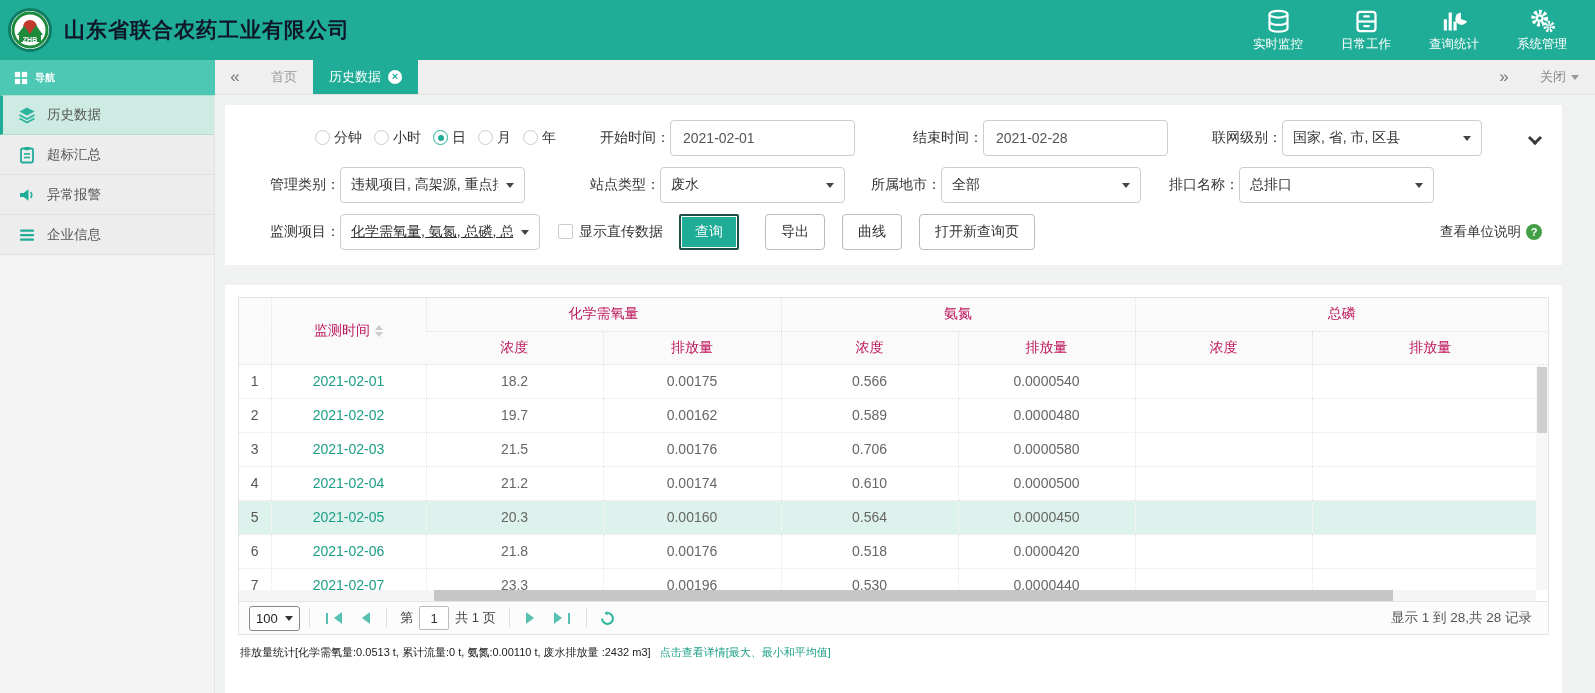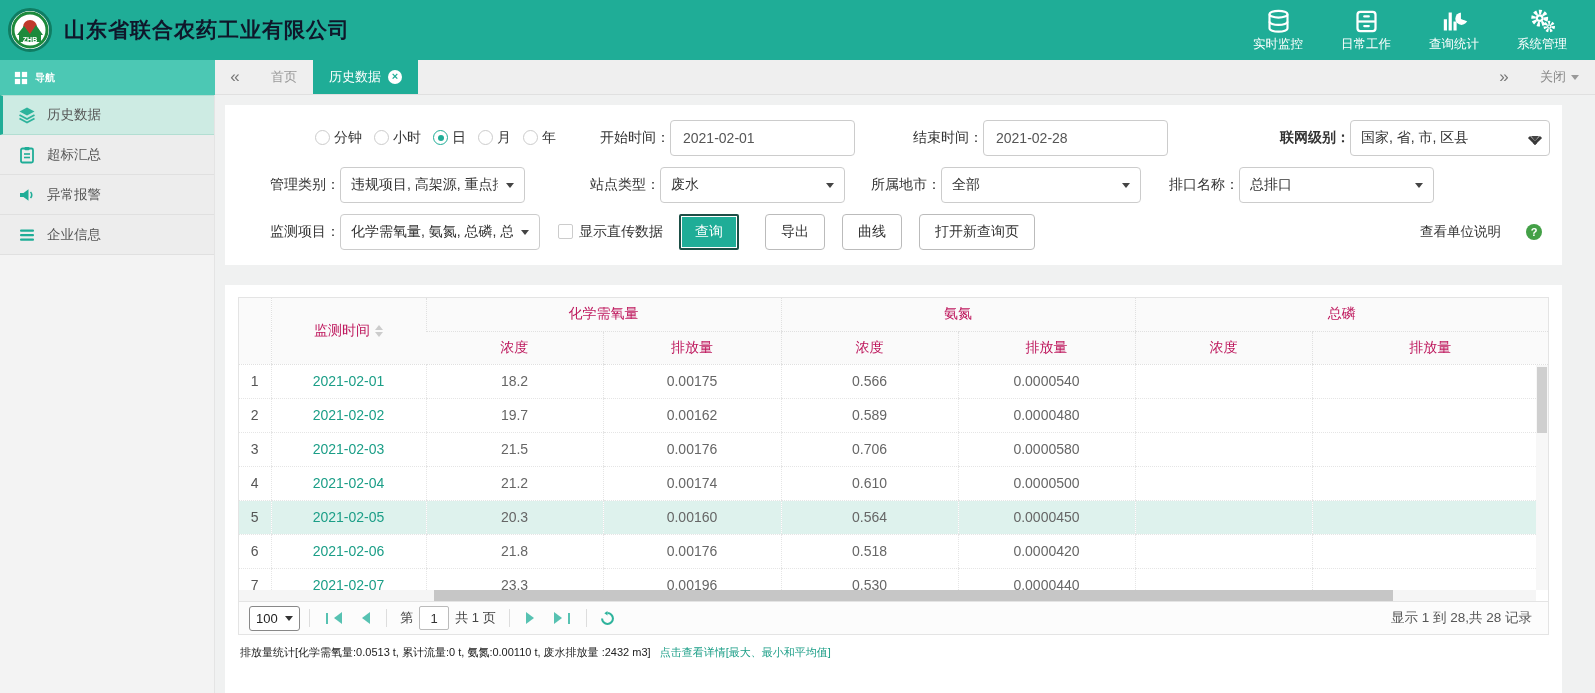--- a/index.html
+++ b/index.html
@@ -49,21 +49,21 @@
   .fselect .caret { width:0; height:0; border:4px solid transparent; border-top:5px solid #444; margin-top:5px; margin-left:8px; flex:none; }
   .sel-text { overflow:hidden; white-space:nowrap; }
   .radio-group { display:flex; align-items:center; }
   .radio { display:flex; align-items:center; margin-right:12px; cursor:pointer; }
   .radio .rc { width:15px; height:15px; border-radius:50%; border:1px solid #ccc; background:#fff; margin-right:4px; position:relative; flex:none; }
   .radio.sel .rc { border-color:#1fad97; }
   .radio.sel .rc::after { content:""; position:absolute; left:3.5px; top:3.5px; width:6px; height:6px; border-radius:50%; background:#1fad97; }
   .checkbox { width:15px; height:15px; border:1px solid #ccc; border-radius:2px; background:#fff; margin-right:6px; flex:none; cursor:pointer; }
   .btn { height:36px; background:#fff; border:1px solid #bbb; border-radius:4px; font-size:14px; color:#333; padding:0 15px; display:flex; align-items:center; cursor:pointer; }
   .btn-primary { background:#1fad97; color:#fff; border:2px solid #1d4f46; box-shadow:inset 0 0 0 1px #fff; border-radius:2px; padding:0 14px; }
-  .unit-help { margin-left:auto; margin-right:20px; display:flex; align-items:center; font-size:13.5px; color:#333; cursor:pointer;gap:20px; }
+  .unit-help { margin-left:auto; margin-right:20px; display:flex; align-items:center; font-size:13.5px; color:#333; cursor:pointer; }
   .help-circle { width:16px; height:16px; border-radius:50%; background:#43a047; color:#fff; font-size:11px; font-weight:bold; text-align:center; line-height:16px; margin-left:5px; }
 
   
   .bottom-panel { background:#fff; margin:20px 33px 0 10px; padding:12px 13px 0 13px; flex:1; min-height:0; }
   .table-frame { position:relative; border:1px solid #e4e4e4; height:305px; overflow:hidden; }
   table { width:100%; border-collapse:collapse; table-layout:fixed; font-size:14px; }
   thead th { background:#fafafa; color:#be185d; font-weight:normal; height:33px; border-left:1px dotted #e0e0e0; border-bottom:1px dotted #e0e0e0; }
   thead th:first-child { border-left:none; }
   tbody td { height:34px; text-align:center; color:#666; border-left:1px dotted #e5e5e5; border-bottom:1px dotted #e5e5e5; overflow:hidden; white-space:nowrap; }
   tbody td:first-child { border-left:none; color:#555; }
@@ -257,21 +257,21 @@
               </span>
           </div>
           <span class="flabel" style="margin-left:32px;">开始时间：</span>
           <div class="tinput" style="width:185px;">
               <span>2021-02-01</span>
             </div>
           <span class="flabel" style="margin-left:58px;">结束时间：</span>
           <div class="tinput" style="width:185px;">
               <span>2021-02-28</span>
             </div>
-          <span class="flabel" style="margin-left:112px;font-weight:bold;">联网级别：</span>
+          <span class="flabel" style="margin-left:44px;">联网级别：</span>
           <div class="fselect" style="width:200px;">
               <span class="sel-text">国家, 省, 市, 区县</span>
               <span class="caret"></span>
             </div>
         </div>
 
         <div class="frow">
           <span class="flabel" style="margin-left:45px;">管理类别：</span>
           <div class="fselect" style="width:185px;">
               <span class="sel-text">违规项目, 高架源, 重点排</span>
@@ -289,21 +289,21 @@
             </div>
           <span class="flabel" style="margin-left:28px;">排口名称：</span>
           <div class="fselect" style="width:195px;">
               <span class="sel-text">总排口</span>
               <span class="caret"></span>
             </div>
         </div>
 
         <div class="frow">
           <span class="flabel" style="margin-left:45px;">监测项目：</span>
-          <div class="fselect" style="width:200px;">
+          <div class="fselect" style="width:200px;text-decoration:underline;">
               <span class="sel-text">化学需氧量, 氨氮, 总磷, 总</span>
               <span class="caret"></span>
             </div>
           <span class="checkbox" style="margin-left:18px;"></span>
           <span class="flabel">显示直传数据</span>
           <button class="btn btn-primary" style="margin-left:16px;">查询</button>
           <button class="btn" style="margin-left:26px;">导出</button>
           <button class="btn" style="margin-left:17px;">曲线</button>
           <button class="btn" style="margin-left:17px;">打开新查询页</button>
           <span class="unit-help">

